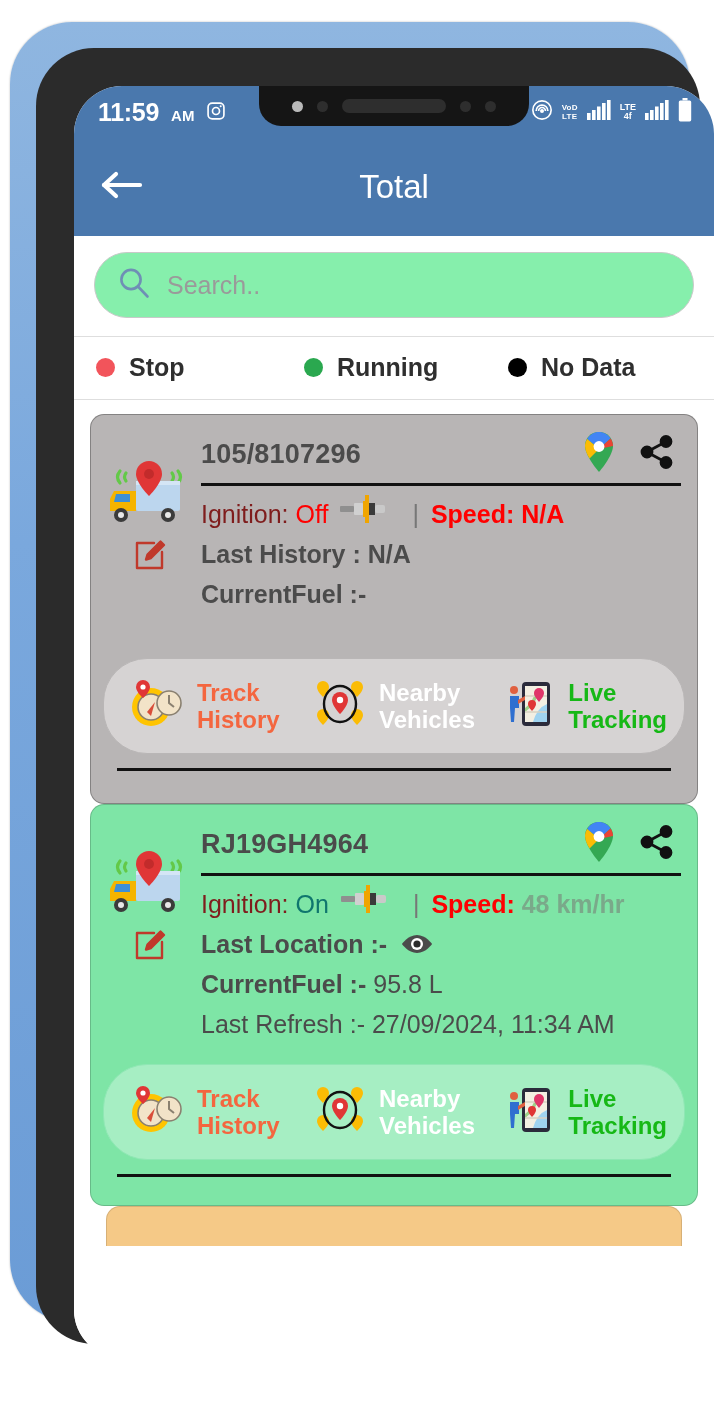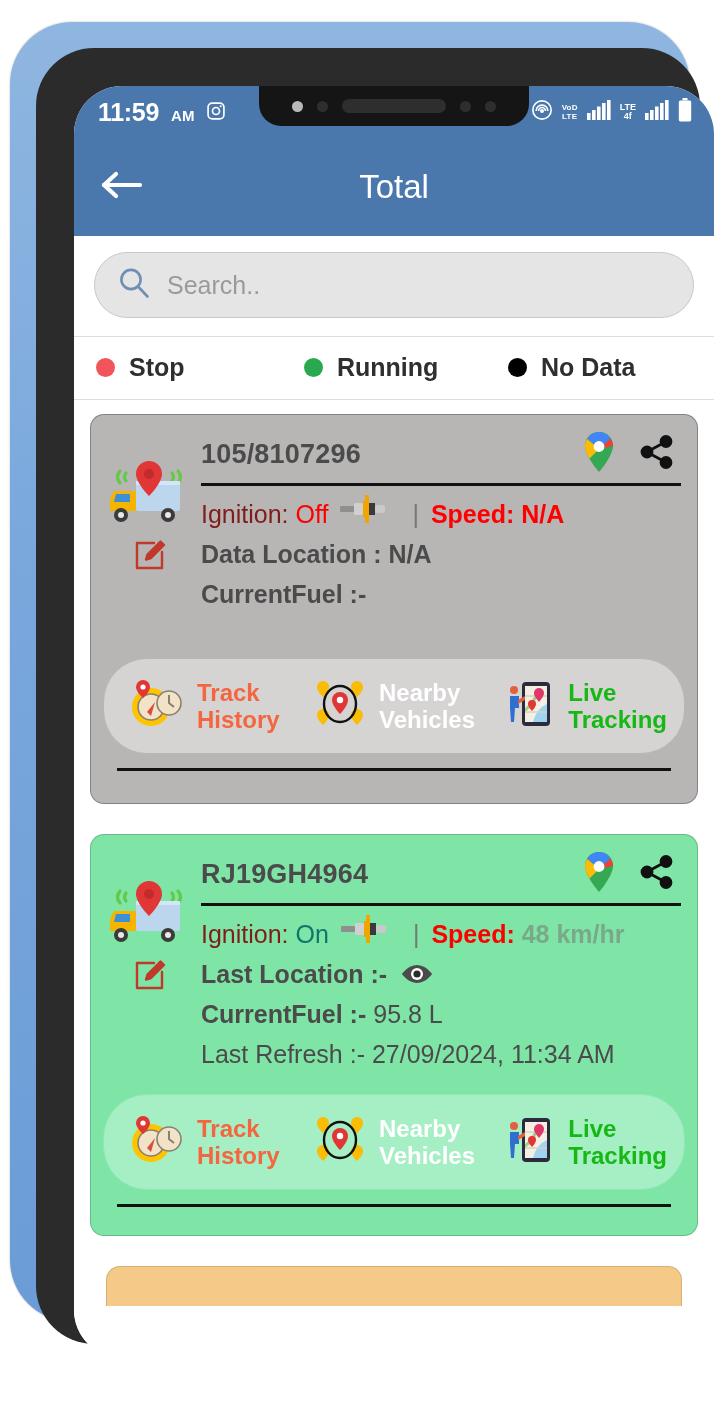--- a/index.html
+++ b/index.html
@@ -129,21 +129,21 @@
     padding: 16px 20px 18px 20px;
   }
   .search-box {
     height: 66px;
     border: 1px solid #c9c9c9;
     border-radius: 34px;
     display: flex;
     align-items: center;
     padding: 0 22px;
     gap: 16px;
-    background: #e5e5e5;
+    background: #86efac;
   }
   .search-input {
     border: none;
     outline: none;
     flex: 1;
     font-family: "Liberation Sans", sans-serif;
     font-size: 25px;
     color: #555;
     background: transparent;
   }
@@ -170,21 +170,20 @@
   
   .vehicle-list {
     background: #ffffff;
     padding: 14px 16px 0 16px;
     height: 986px;
     overflow: hidden;
   }
   .vehicle-card {
     border-radius: 14px;
     border: 1px solid rgba(0,0,0,0.28);
-    margin-bottom: 30px;
     overflow: hidden;
   }
   .card-body {
     display: flex;
     padding: 14px 16px 0 10px;
     gap: 4px;
   }
   .card-left {
     width: 96px;
     flex: none;
@@ -459,21 +458,21 @@
                     <rect x="27" y="21" width="4" height="7" fill="#f0a500"></rect>
                   </svg>
                 </span>
                 <span class="sep-pipe">|</span>
                 <span class="lbl-speed">Speed:</span>
                 <span>&nbsp;</span>
                 <span class="val-speed-na">N/A</span>
               </div>
 
               <div class="info-line">
-                <span class="semi">Data Location : N/A</span>
+                <span class="semi">Last History : N/A</span>
               </div>
 
               <div class="info-line">
                 <span class="semi">CurrentFuel :-</span>
               </div>
               <div class="card-foot-space"></div>
             </div>
           </div>
 
           <div class="action-wrap">

